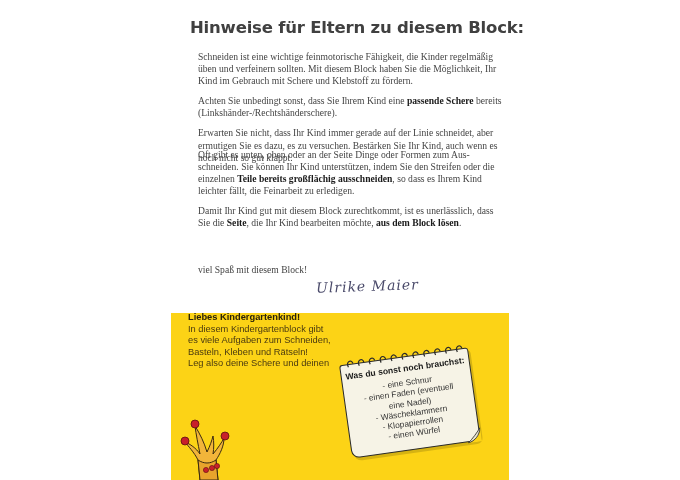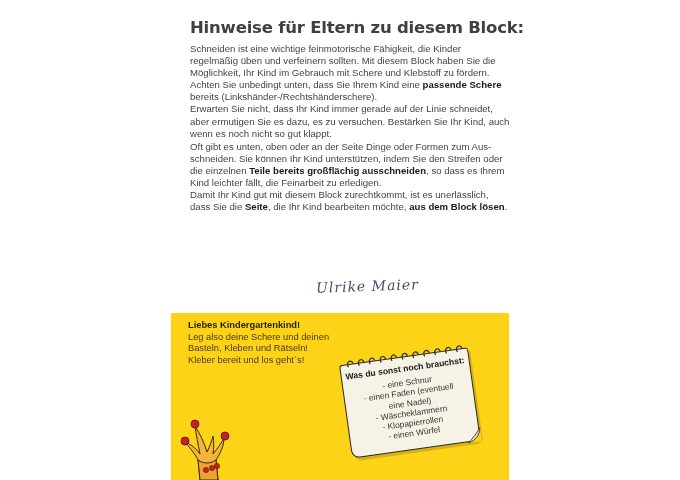--- a/index.html
+++ b/index.html
@@ -21,41 +21,41 @@
     font-weight: bold; font-size: 16.5px; color: #404040;
     letter-spacing: -0.2px;
     white-space: nowrap;
   }
 
   .body-text {
     position: absolute; left: 190px; width: 320px;
     font-family: "Liberation Sans", sans-serif;
     font-size: 9.6px; line-height: 12.1px; color: #444;
   }
-  .body-text p { margin: 0; }
+  .body-text p { margin: 8px; font-family: Liberation Serif, serif; }
   .body-text b { color: #1a1a1a; }
   .para1 { top: 43px; }
   .para2 { top: 141px; }
   .para3 { top: 256px; }
 
   .signature {
     position: absolute; left: 316px; top: 278px;
     font-family: "DejaVu Serif", serif; font-style: italic;
     font-size: 14px; color: #4a4a6a; letter-spacing: 1px;
     transform: rotate(-2deg);
     white-space: nowrap;
   }
 
   .yellow-box {
     position: absolute; left: 171px; top: 313px; width: 338px; height: 167px;
     background: #fcd316;
   }
 
   .kid-text {
-    position: absolute; left: 188px; top: 320px; width: 170px;
+    position: absolute; left: 188px; top: 312px; width: 170px;
     font-family: "Liberation Sans", sans-serif;
     font-size: 9.3px; line-height: 11.6px; color: #4a3a10;
   }
   .kid-text .kid-title { font-weight: bold; color: #2a2208; }
 
   .crown {
     position: absolute; left: 180px; top: 408px; width: 60px; height: 72px;
   }
 
   .note {
@@ -87,41 +87,43 @@
 </style>
 </head>
 <body>
 
 <div class="page"></div>
 
 <div class="heading">Hinweise für Eltern zu diesem Block:</div>
 
 <div class="body-text para1">
   <p>Schneiden ist eine wichtige feinmotorische Fähigkeit, die Kinder regelmäßig üben und verfeinern sollten. Mit diesem Block haben Sie die Möglichkeit, Ihr Kind im Gebrauch mit Schere und Klebstoff zu fördern.</p>
-  <p><span>Achten Sie unbedingt unten, dass Sie Ihrem Kind eine </span><b>passende Schere</b><span> bereits (Linkshänder-/Rechtshänderschere).</span></p>
+  <p><span>Achten Sie unbedingt sonst, dass Sie Ihrem Kind eine </span><b>passende Schere</b><span> bereits (Linkshänder-/Rechtshänderschere).</span></p>
   <p>Erwarten Sie nicht, dass Ihr Kind immer gerade auf der Linie schneidet, aber ermutigen Sie es dazu, es zu versuchen. Bestärken Sie Ihr Kind, auch wenn es noch nicht so gut klappt.</p>
 </div>
 
 <div class="body-text para2">
   <p><span>Oft gibt es unten, oben oder an der Seite Dinge oder Formen zum Aus-schneiden. Sie können Ihr Kind unterstützen, indem Sie den Streifen oder die einzelnen </span><b>Teile bereits großflächig ausschneiden</b><span>, so dass es Ihrem Kind leichter fällt, die Feinarbeit zu erledigen.</span></p>
   <p><span>Damit Ihr Kind gut mit diesem Block zurechtkommt, ist es unerlässlich, dass Sie die </span><b>Seite</b><span>, die Ihr Kind bearbeiten möchte, </span><b>aus dem Block lösen</b><span>.</span></p>
 </div>
 
 <div class="body-text para3">
+  <p>viel Spaß mit diesem Block!</p>
 </div>
 
 <div class="signature">Ulrike Maier</div>
 
 <div class="yellow-box"></div>
 
 <div class="kid-text">
   <div class="kid-title">Liebes Kindergartenkind!</div>
+  <div>In diesem Kindergartenblock gibt</div>
+  <div>es viele Aufgaben zum Schneiden,</div>
+  <div>Basteln, Kleben und Rätseln!</div>
   <div>Leg also deine Schere und deinen</div>
-  <div>Basteln, Kleben und Rätseln!</div>
-  <div>Kleber bereit und los geht`s!</div>
 </div>
 
 <svg class="crown" viewBox="0 0 60 72">
   <path d="M20 72 L18 52 C14 44 8 38 5 34 C10 36 16 40 20 46 C18 36 16 26 15 18 C20 26 24 34 27 44 C30 38 32 32 33 28 C34 34 34 40 33 46 C38 40 42 34 44 30 C44 38 40 46 36 52 L38 72 Z" fill="#f2b53a" stroke="#3a2a10" stroke-width="1"></path>
   <path d="M20 72 L18 52 C24 56 30 56 36 52 L38 72 Z" fill="#e8a42c" stroke="#3a2a10" stroke-width="1"></path>
   <circle cx="15" cy="16" r="4" fill="#c8202a" stroke="#5a1010" stroke-width="0.8"></circle>
   <circle cx="5" cy="33" r="4" fill="#c8202a" stroke="#5a1010" stroke-width="0.8"></circle>
   <circle cx="45" cy="28" r="4" fill="#c8202a" stroke="#5a1010" stroke-width="0.8"></circle>
   <circle cx="26" cy="62" r="2.6" fill="#c8202a" stroke="#5a1010" stroke-width="0.6"></circle>
   <circle cx="32" cy="60" r="2.6" fill="#c8202a" stroke="#5a1010" stroke-width="0.6"></circle>

